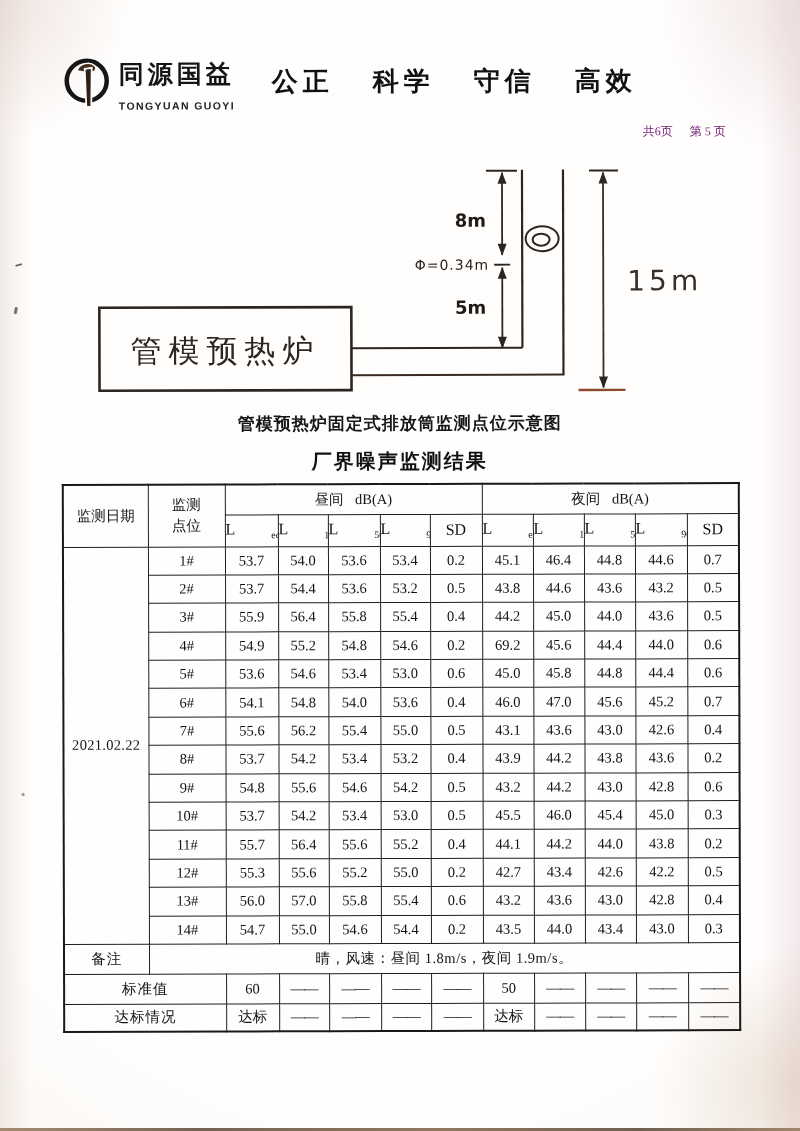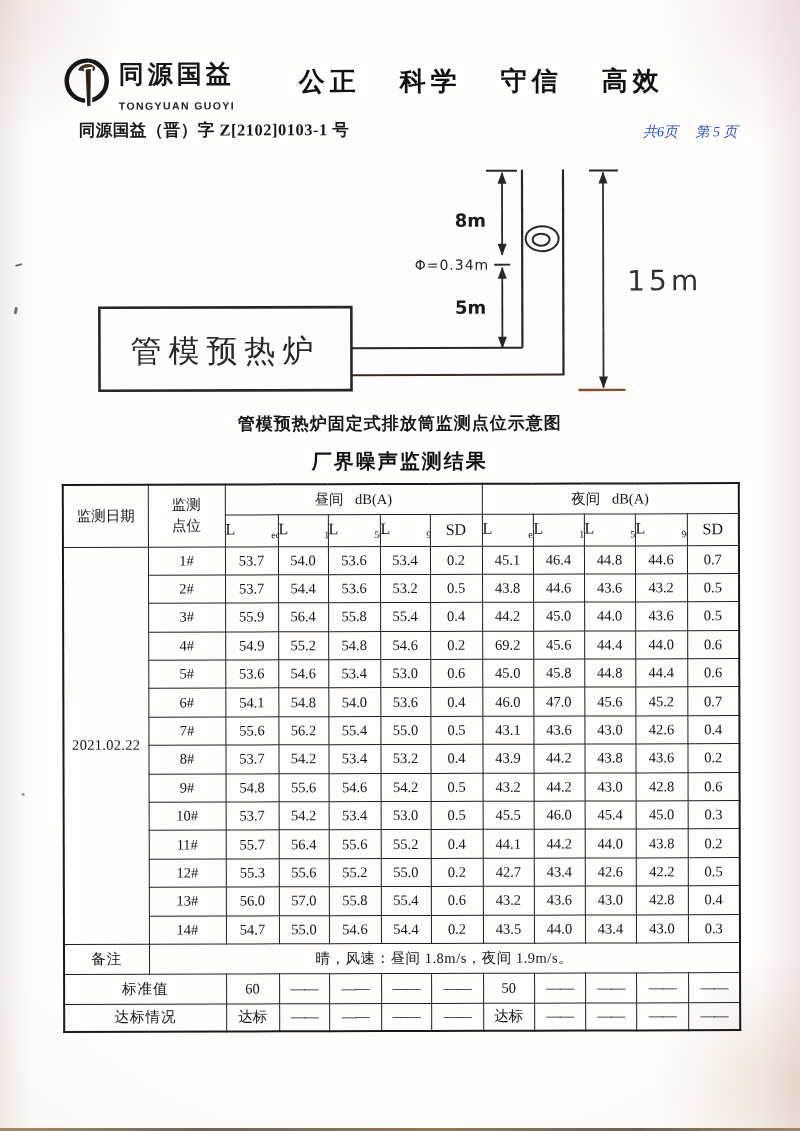--- a/index.html
+++ b/index.html
@@ -16,21 +16,21 @@
       #f7f3ef;
   }
   .sheet{position:absolute;inset:0;transform:rotate(-0.15deg);}
   .abs{position:absolute;}
 
   
   .brand-cn{font-family:"Liberation Sans","DejaVu Sans",sans-serif;font-weight:700;font-size:25px;letter-spacing:4px;color:#151515;line-height:1;}
   .brand-en{font-family:"Liberation Sans","DejaVu Sans",sans-serif;font-weight:700;font-size:10.5px;letter-spacing:1.4px;color:#222;margin-top:13px;}
   .slogan{display:flex;gap:39px;font-family:"Liberation Sans","DejaVu Sans",sans-serif;font-weight:700;font-size:26px;letter-spacing:5px;color:#111;}
   .doc-number{font-size:16.5px;font-weight:600;letter-spacing:.5px;color:#181818;}
-  .page-info{font-size:14px;color:#1d4ed8;font-style:italic;}
+  .page-info{font-size:12px;color:#701a75;}
   .page-info span{margin-left:14px;}
   .page-info span:first-child{margin-left:0;}
 
   
   .caption{width:100%;text-align:center;font-size:17px;font-weight:700;letter-spacing:1px;color:#161616;}
   .table-title{width:100%;text-align:center;font-size:20px;font-weight:700;letter-spacing:2px;color:#111;}
 
   
   table.noise{border-collapse:collapse;table-layout:fixed;width:676px;background:transparent;}
   table.noise,
@@ -73,27 +73,26 @@
 
   <svg class="abs" style="left:64px;top:54px;" width="52" height="56" viewBox="0 0 52 56">
     <circle cx="24" cy="26" r="20" fill="none" stroke="#161616" stroke-width="4.5"></circle>
     <path d="M14 16 C17 8.5, 27 6, 32 11 C34.5 13.5, 33 17, 29 17.5 C23 18.2, 18 17, 14 16 Z" fill="#45301f" stroke="#fdfcfb" stroke-width="1.5"></path>
     <path d="M22 14 L29 13 L28.5 52 L23.5 52 Z" fill="#2c2119" stroke="#fdfcfb" stroke-width="1.8"></path>
   </svg>
   <div class="abs" style="left:120px;top:61px;">
     <div class="brand-cn">同源国益</div>
     <div class="brand-en">TONGYUAN GUOYI</div>
   </div>
-  <div class="abs slogan" style="left:300px;top:64px;">
+  <div class="abs slogan" style="left:273px;top:64px;">
     <span>公正</span>
     <span>科学</span>
     <span>守信</span>
     <span>高效</span>
   </div>
-  <div class="abs doc-number" style="left:80px;top:119px;">同源国益（晋）字 Z[2102]0103-1 号</div>
   <div class="abs page-info" style="left:644px;top:124px;">
     <span>共6页</span>
     <span>第 5 页</span>
   </div>
 
   <svg class="abs" style="left:80px;top:158px;" width="700" height="250" viewBox="0 0 700 250">
 
     <rect x="20" y="149" width="252" height="83" fill="none" stroke="#2a2623" stroke-width="2.6"></rect>
     <text x="146" y="203" text-anchor="middle" font-size="31" letter-spacing="7" font-family="Liberation Serif, DejaVu Serif, serif" fill="#2b2723">管模预热炉</text>
 

